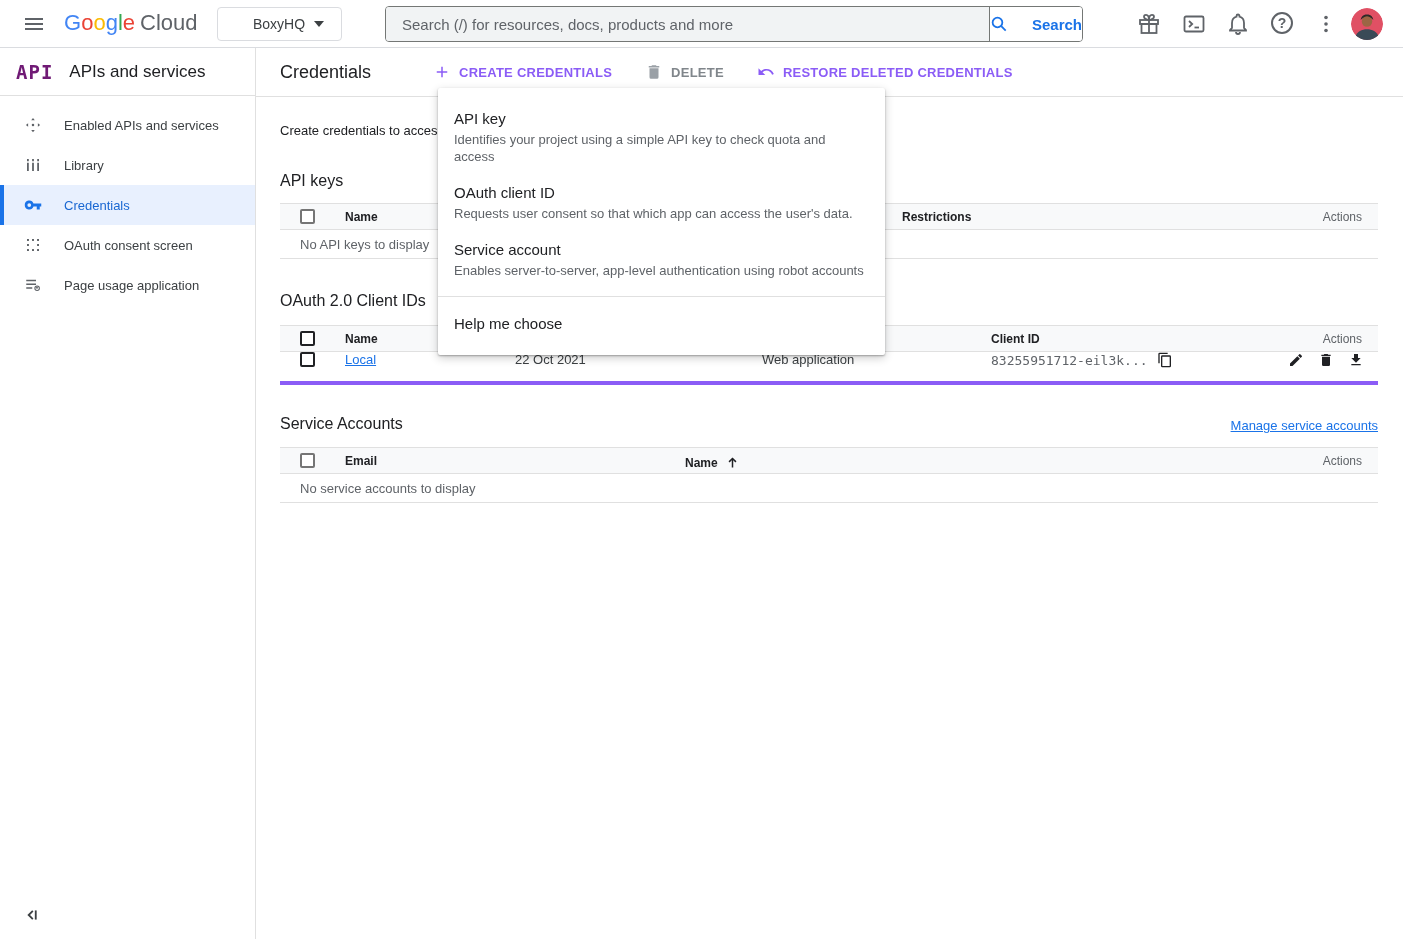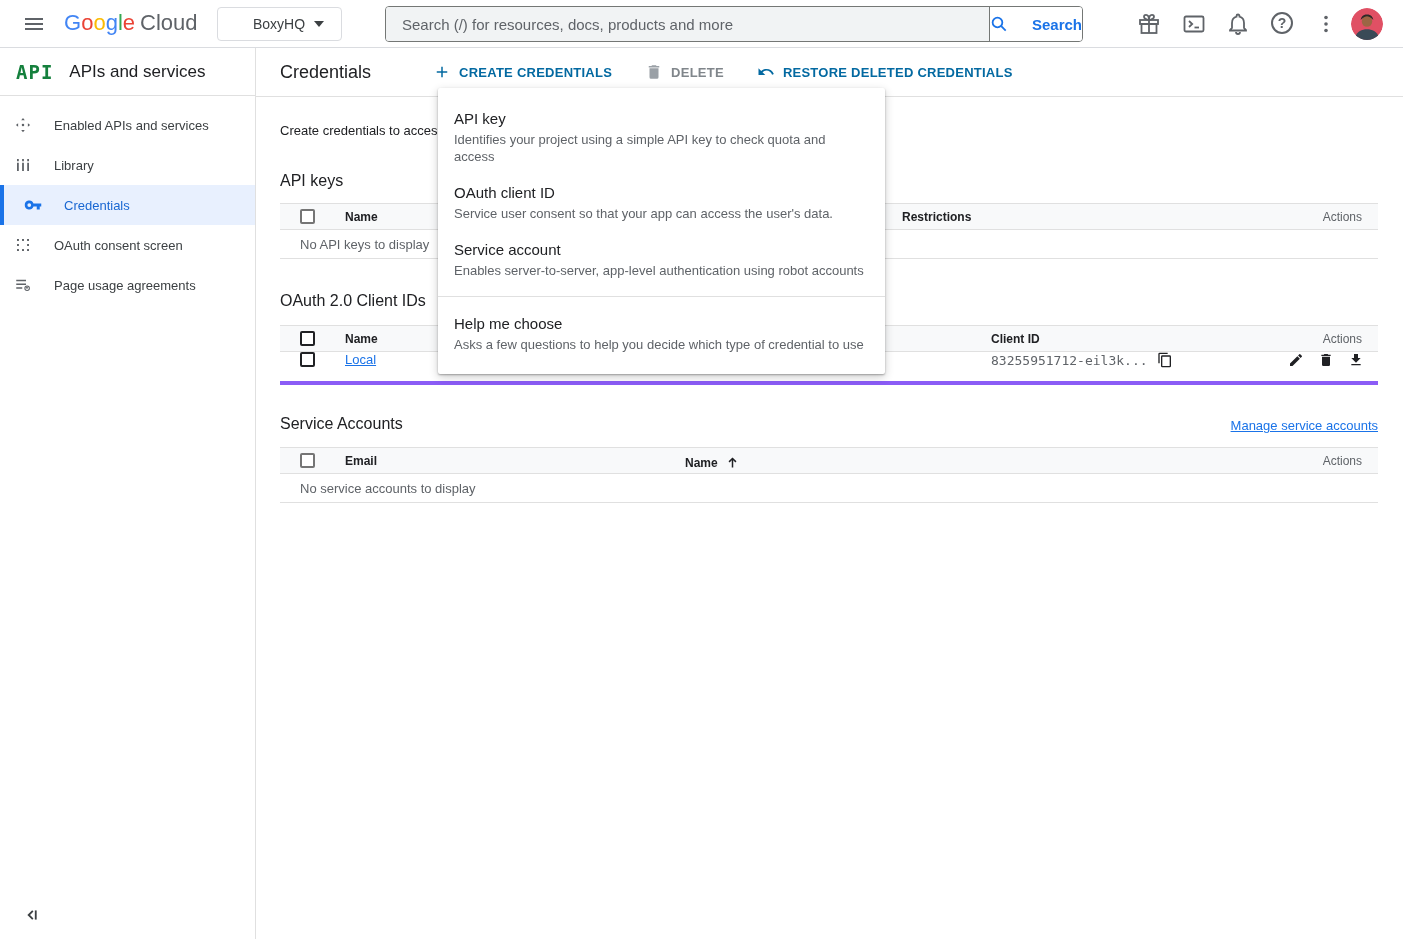--- a/index.html
+++ b/index.html
@@ -30,37 +30,37 @@
   .s-ic { width:18px; height:18px; }
   .tb-icon { position:absolute; top:12px; width:24px; height:24px; color:#5f6368; cursor:pointer; }
   .tb-help { position:absolute; top:12px; width:22px; height:22px; border:2px solid #5f6368; border-radius:50%;
     color:#5f6368; font-size:14px; font-weight:700; display:flex; align-items:center; justify-content:center; cursor:pointer; }
   .tb-avatar { position:absolute; left:1351px; top:8px; width:32px; height:32px; border-radius:50%; overflow:hidden; cursor:pointer; }
 
   
   .layout { display:flex; height:891px; }
   .sidebar { width:256px; border-right:1px solid #e0e0e0; position:relative; background:#fff; }
   .side-header { height:48px; border-bottom:1px solid #e0e0e0; display:flex; align-items:center; padding-left:16px; }
-  .side-logo { font-family:"DejaVu Sans Mono", monospace; font-weight:700; font-size:19px; color:#15803d; letter-spacing:1px; }
+  .side-logo { font-family:"DejaVu Sans Mono", monospace; font-weight:700; font-size:19px; color:#701a75; letter-spacing:1px; }
   .side-title { margin-left:16px; font-size:17px; color:#202124; }
   .nav { padding-top:9px; }
-  .nav-item { height:40px; display:flex; align-items:center; padding-left:14px; cursor:pointer; }
+  .nav-item { height:40px; display:flex; align-items:center; padding-left:24px; cursor:pointer; }
   .nav-item .n-ic { width:18px; height:18px; color:#5f6368; flex:none; }
   .nav-item .n-label { margin-left:22px; font-size:13px; color:#3c4043; }
   .nav-item.selected { background:#e8f0fe; border-left:4px solid #1a73e8; padding-left:20px; }
   .nav-item.selected .n-label { color:#1967d2; }
   .nav-item.selected .n-ic { color:#1a73e8; }
   .collapse-btn { position:absolute; left:22px; bottom:14px; width:20px; height:20px; color:#3c4043; cursor:pointer; }
 
   .main { flex:1; position:relative; }
   .main-header { height:49px; border-bottom:1px solid #e0e0e0; display:flex; align-items:center; padding-left:24px; }
   .page-title { font-size:18px; color:#202124; }
   .toolbar { display:flex; align-items:center; margin-left:62px; gap:33px; }
   .tool-btn { display:flex; align-items:center; gap:8px; font-size:13px; font-weight:700;
-    letter-spacing:.25px; color:#0369a1; background:none; border:none; cursor:pointer;
+    letter-spacing:.25px; color:#8b5cf6; background:none; border:none; cursor:pointer;
     font-family:"Liberation Sans", sans-serif; }
   .tool-btn .t-ic { width:18px; height:18px; }
   .tool-btn.disabled { color:#80868b; cursor:default; }
   .tool-btn.disabled .t-ic { color:#9aa0a6; }
 
   .intro { margin:26px 25px 0 24px; font-size:13px; color:#202124; }
   .section-title { margin:34px 25px 0 24px; font-size:16px; font-weight:400; color:#202124; }
   .section-head-row { display:flex; justify-content:space-between; align-items:flex-end; margin:30px 25px 0 24px; }
   .section-head-row .section-title { margin:0; }
   .link { color:#1a73e8; text-decoration:underline; cursor:pointer; font-size:13px; }
@@ -234,21 +234,21 @@
       <div class="nav-item">
         <span class="n-ic">
           <svg viewBox="0 0 24 24" fill="currentColor">
               <rect x="3" y="5" width="13" height="2"></rect>
               <rect x="3" y="10" width="13" height="2"></rect>
               <rect x="3" y="15" width="8" height="2"></rect>
               <path d="M17.5 13.5l.4 1.2 1.2.2-.9.9.2 1.3-1.1-.6-1.1.6.2-1.3-.9-.9 1.2-.2z"></path>
               <circle cx="17.5" cy="16.2" r="3" fill="none" stroke="currentColor" stroke-width="1.4"></circle>
             </svg>
         </span>
-        <span class="n-label">Page usage agreements</span>
+        <span class="n-label">Page usage application</span>
       </div>
     </nav>
     <div class="collapse-btn">
       <svg viewBox="0 0 24 24" fill="none" stroke="currentColor" stroke-width="2.2">
           <path d="M13 7l-5 5 5 5"></path>
           <path d="M16.5 6.5v11"></path>
         </svg>
     </div>
   </aside>
 
@@ -373,24 +373,23 @@
   </main>
 </div>
 
 <div class="create-menu">
   <div class="menu-item">
     <div class="mi-title">API key</div>
     <div class="mi-desc">Identifies your project using a simple API key to check quota and access</div>
   </div>
   <div class="menu-item">
     <div class="mi-title">OAuth client ID</div>
-    <div class="mi-desc">Service user consent so that your app can access the user's data.</div>
+    <div class="mi-desc">Requests user consent so that which app can access the user's data.</div>
   </div>
   <div class="menu-item">
     <div class="mi-title">Service account</div>
     <div class="mi-desc">Enables server-to-server, app-level authentication using robot accounts</div>
   </div>
   <div class="menu-divider"></div>
   <div class="menu-item">
     <div class="mi-title">Help me choose</div>
-    <div class="mi-desc">Asks a few questions to help you decide which type of credential to use</div>
   </div>
 </div>
 
 </body></html>

